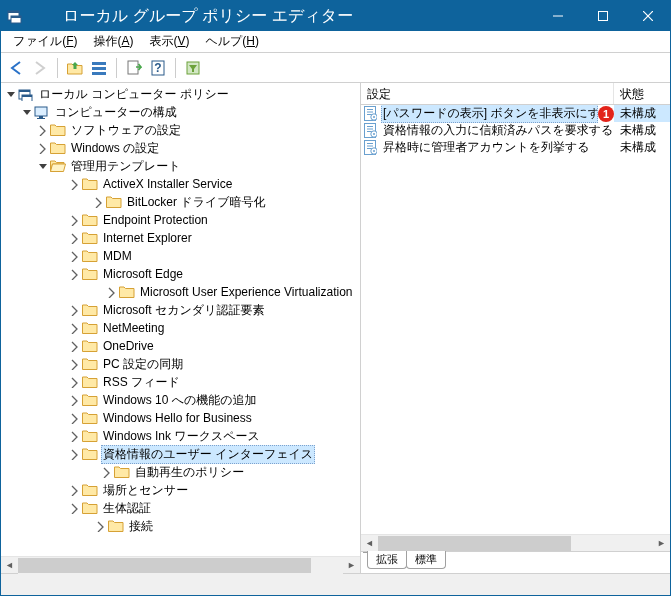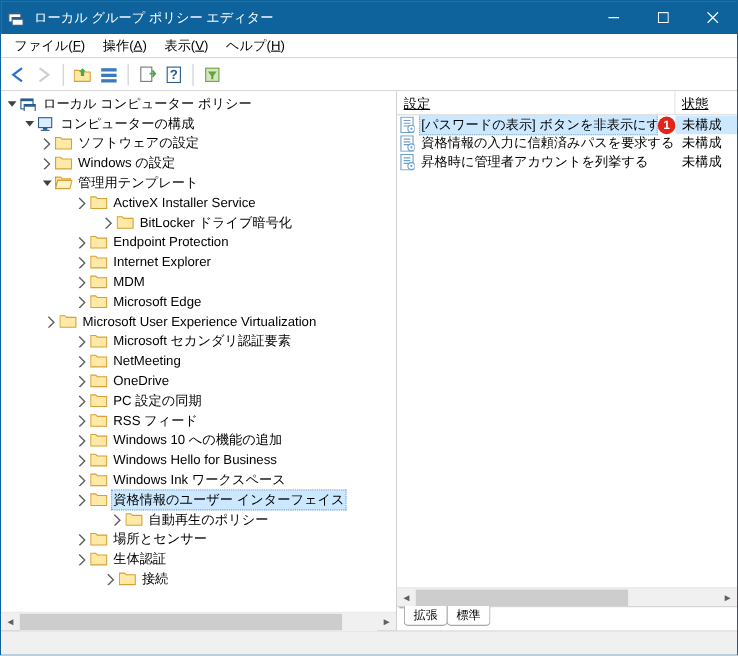--- a/index.html
+++ b/index.html
@@ -1,20 +1,20 @@
 <!DOCTYPE html>
 <html><head>
 <meta charset="utf-8">
 <style>
 * { box-sizing: border-box; margin: 0; padding: 0; font-family: "Meiryo UI", "Yu Gothic UI", sans-serif; font-size: 12px; }
 html, body { width: 671px; height: 596px; overflow: hidden; }
 .window { width: 671px; height: 596px; background: #fff; border: 1px solid #0e639c; display: flex; flex-direction: column; }
 .titlebar { height: 30px; background: #0e639c; color: #fff; display: flex; align-items: center; }
 .titlebar .icon { width: 16px; height: 16px; margin: 0 6px; }
-.titlebar .title { flex: 1; padding-left: 2px; font-size: 12px; }
+.titlebar .title { flex: 1; padding-left: 2px; font-size: 16px; margin-left: 32px; }
 .ctlbtns { display: flex; height: 30px; }
 .ctlbtn { width: 45px; height: 30px; display: flex; align-items: center; justify-content: center; color: #fff; }
 .ctlbtn.close { background: transparent; }
 .menubar { height: 22px; background: #fff; display: flex; align-items: center; border-bottom: 1px solid #d0d0d0; padding: 0 4px; }
 .menubar .menu { padding: 2px 8px; }
 .menubar .menu u { text-decoration: underline; }
 .toolbar { height: 30px; background: #fff; display: flex; align-items: center; border-bottom: 1px solid #d0d0d0; padding: 0 4px; gap: 2px; }
 .toolbar .sep { width: 1px; height: 20px; background: #ccc; margin: 0 4px; }
 .tbbtn { width: 22px; height: 22px; display: flex; align-items: center; justify-content: center; border: 1px solid transparent; }
 .content { flex: 1; display: flex; min-height: 0; }
@@ -22,21 +22,21 @@
 .treewrap { flex: 1; overflow: hidden; position: relative; background: #fff; padding: 2px 0; }
 .tree { white-space: nowrap; }
 .node { display: flex; align-items: center; height: 18px; }
 .tw { width: 15px; height: 15px; display: flex; align-items: center; justify-content: center; color: #555; font-size: 11px; }
 .tw svg { display: block; }
 .fldicon { width: 16px; height: 14px; margin-right: 3px; flex-shrink: 0; }
 .node .lbl { padding: 0 2px; }
 .node.sel .lbl { background: #cce8ff; border: 1px dotted #7da2ce; padding: 0 1px; }
 .right { flex: 1; display: flex; flex-direction: column; min-width: 0; }
 .listhdr { height: 22px; display: flex; border-bottom: 1px solid #d0d0d0; background: #fff; }
-.listhdr .col { padding: 3px 6px; border-right: 1px solid #e5e5e5; text-decoration: underline; }
+.listhdr .col { padding: 3px 6px; border-right: 1px solid #e5e5e5; }
 .listhdr .col.st { flex: 1; }
 .listhdr .col.jn { width: 56px; text-align: left; border-right: none;}
 .list { flex: 1; background: #fff; overflow: hidden; }
 .row { display: flex; align-items: center; height: 17px; }
 .row .ricon { width: 16px; height: 16px; margin: 0 2px; flex-shrink: 0; }
 .row .rtxt { flex: 1; padding: 0 2px; white-space: nowrap; overflow: hidden; }
 .row .rstat { width: 56px; padding: 0 6px; }
 .row.sel .rtxt, .row.sel .rstat { background: #cce8ff; }
 .row.sel .rtxt { border: 1px dotted #7da2ce; padding: 0 1px; }
 .badge { width: 16px; height: 16px; border-radius: 50%; background: #e2231a; color: #fff; font-weight: bold; font-size: 11px; display: flex; align-items: center; justify-content: center; flex-shrink:0; }
@@ -335,21 +335,21 @@
                   <use href="#chev-right"></use>
                 </svg>
               </span>
               <span class="fldicon">
                 <svg width="16" height="14">
                   <use href="#folder-closed"></use>
                 </svg>
               </span>
               <span class="lbl">Microsoft Edge</span>
             </div>
-            <div class="node" style="padding-left: 38px;">
+            <div class="node" style="padding-left: 103px;">
               <span class="tw">
                 <svg width="11" height="11">
                   <use href="#chev-right"></use>
                 </svg>
               </span>
               <span class="fldicon">
                 <svg width="16" height="14">
                   <use href="#folder-closed"></use>
                 </svg>
               </span>

